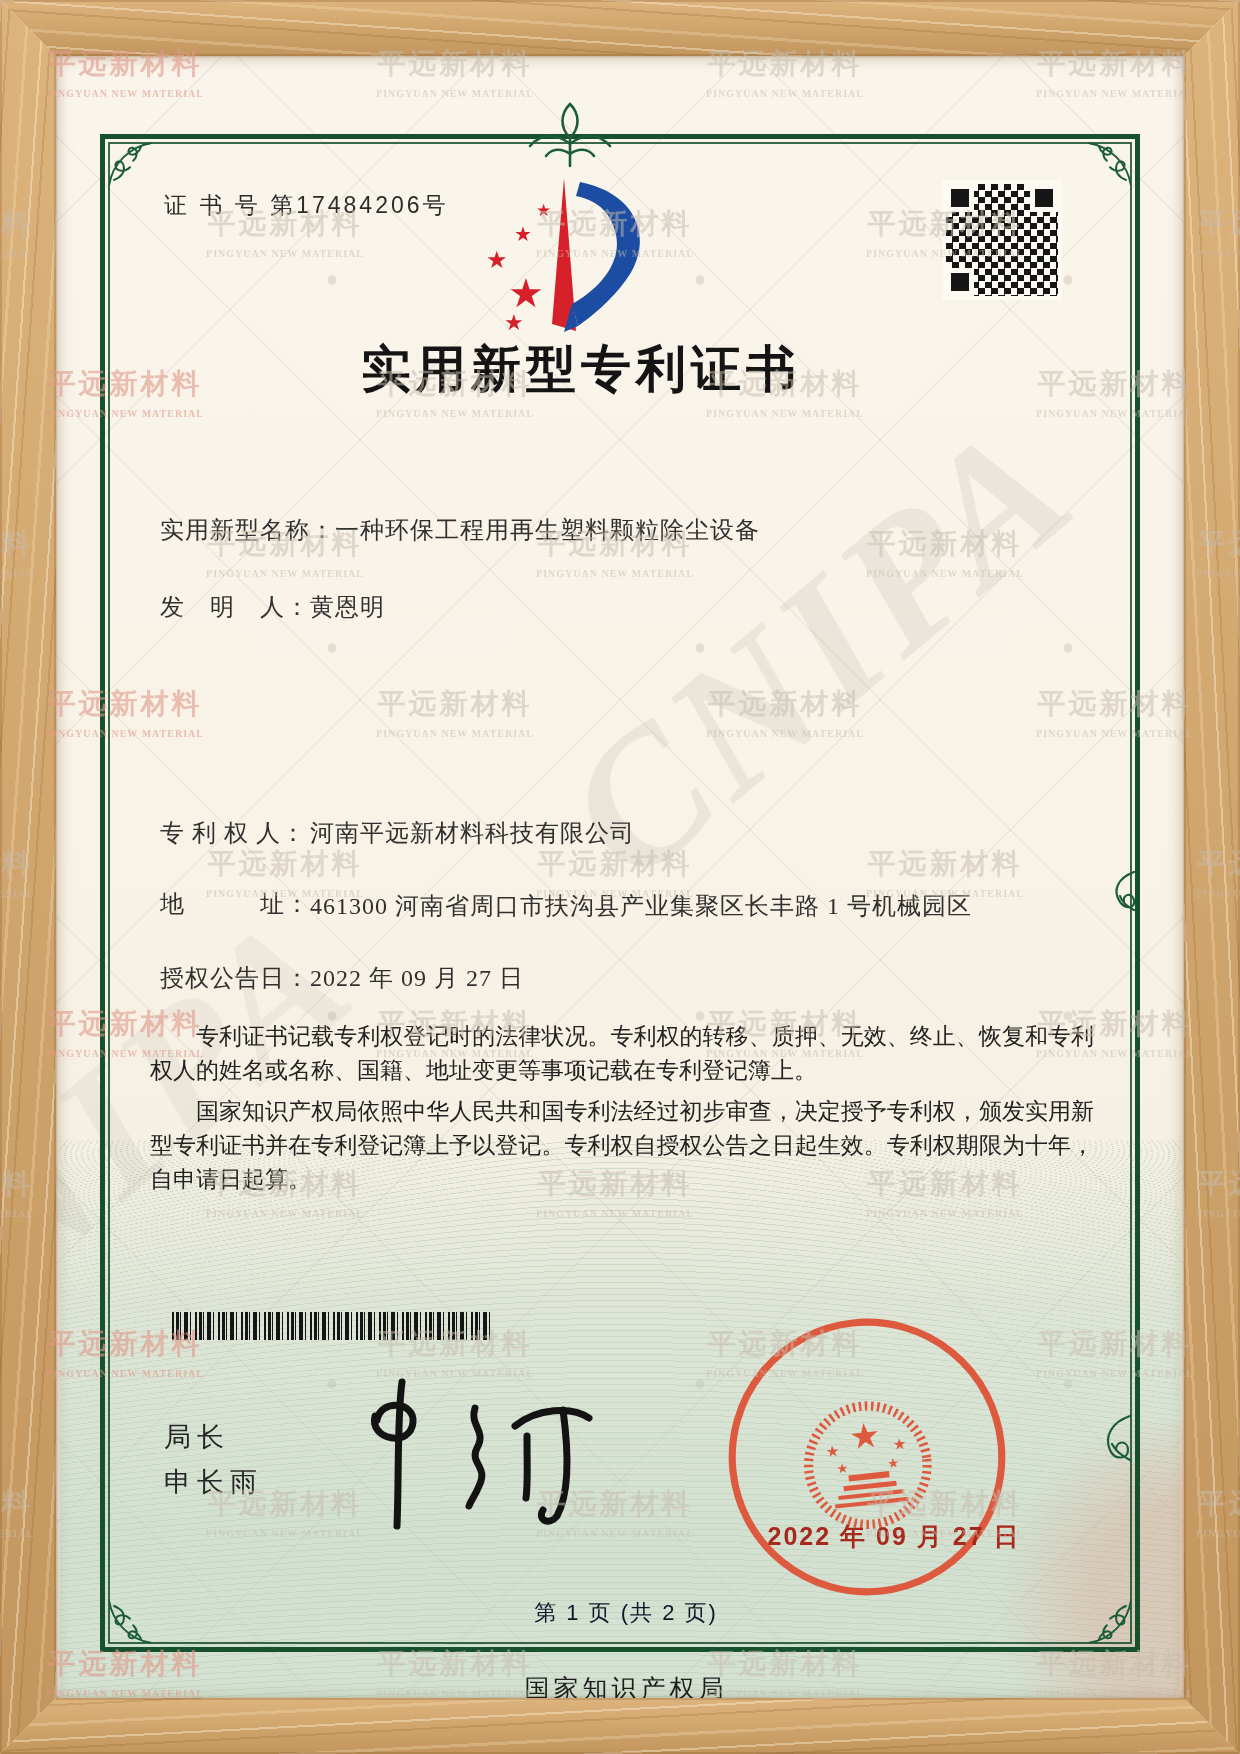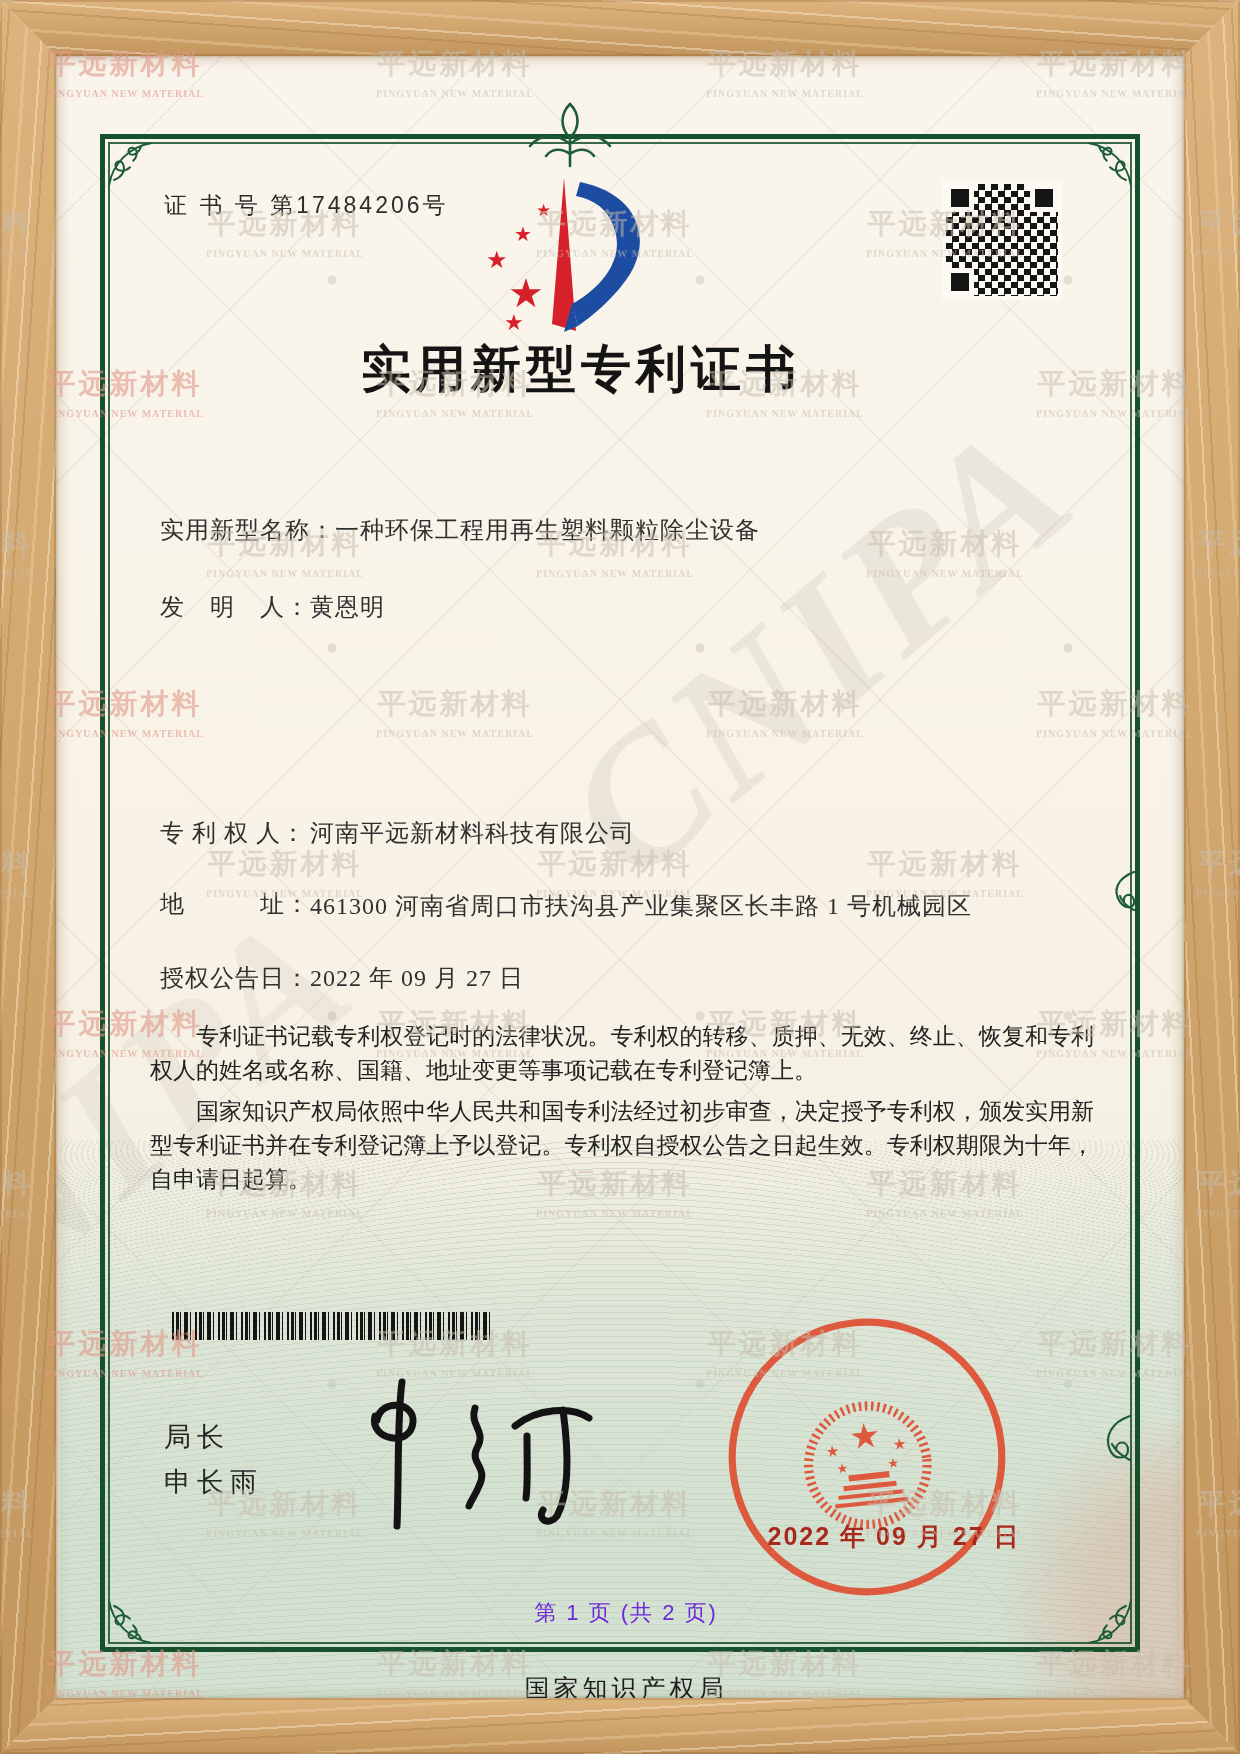--- a/index.html
+++ b/index.html
@@ -74,21 +74,21 @@
   .body-text p{margin:0 0 7px 0;text-indent:2em;}
   .barcode{position:absolute;left:172px;top:1312px;width:320px;height:28px;
     background:repeating-linear-gradient(90deg,#151515 0 2px,transparent 2px 4px,#151515 4px 7px,transparent 7px 8px,
       #151515 8px 9px,transparent 9px 12px,#151515 12px 16px,transparent 16px 18px,#151515 18px 19px,transparent 19px 23px);}
   .director-title{position:absolute;left:164px;top:1419px;font-size:27px;color:#262626;letter-spacing:6px;}
   .director-name{position:absolute;left:164px;top:1464px;font-size:27px;color:#262626;letter-spacing:6px;}
   .signature{position:absolute;left:342px;top:1374px;}
   .seal{position:absolute;left:722px;top:1312px;width:290px;height:290px;transform:rotate(-6deg);opacity:.92;}
   .seal-date{position:absolute;left:728px;top:1520px;width:320px;text-align:center;font-size:25px;
              color:#a8281c;letter-spacing:2px;font-weight:bold;}
-  .page-footer{position:absolute;left:100px;top:1598px;width:1040px;text-align:center;font-size:22px;color:#6d28d9;letter-spacing:2px;}
+  .page-footer{position:absolute;left:100px;top:1598px;width:1040px;text-align:center;font-size:22px;color:#0f172a;letter-spacing:2px;}
   .note{position:absolute;left:0;top:1672px;width:1240px;text-align:center;font-size:25px;color:#1d1d1d;letter-spacing:4px;}
 
   
   .wm-layer{position:absolute;inset:0;z-index:6;pointer-events:none;overflow:hidden;}
   .wm{position:absolute;width:230px;text-align:center;color:#c7bdae;opacity:.52;}
   .wm .wm-cn{font-size:28px;font-weight:bold;letter-spacing:3px;font-family:"Liberation Sans","DejaVu Sans",sans-serif;}
   .wm .wm-en{font-size:10px;letter-spacing:1px;font-weight:bold;font-family:Liberation Serif, serif;margin-top:5px;}
   .wm-pink{color:#e09a8a;opacity:.6;}
 </style>
 </head>

